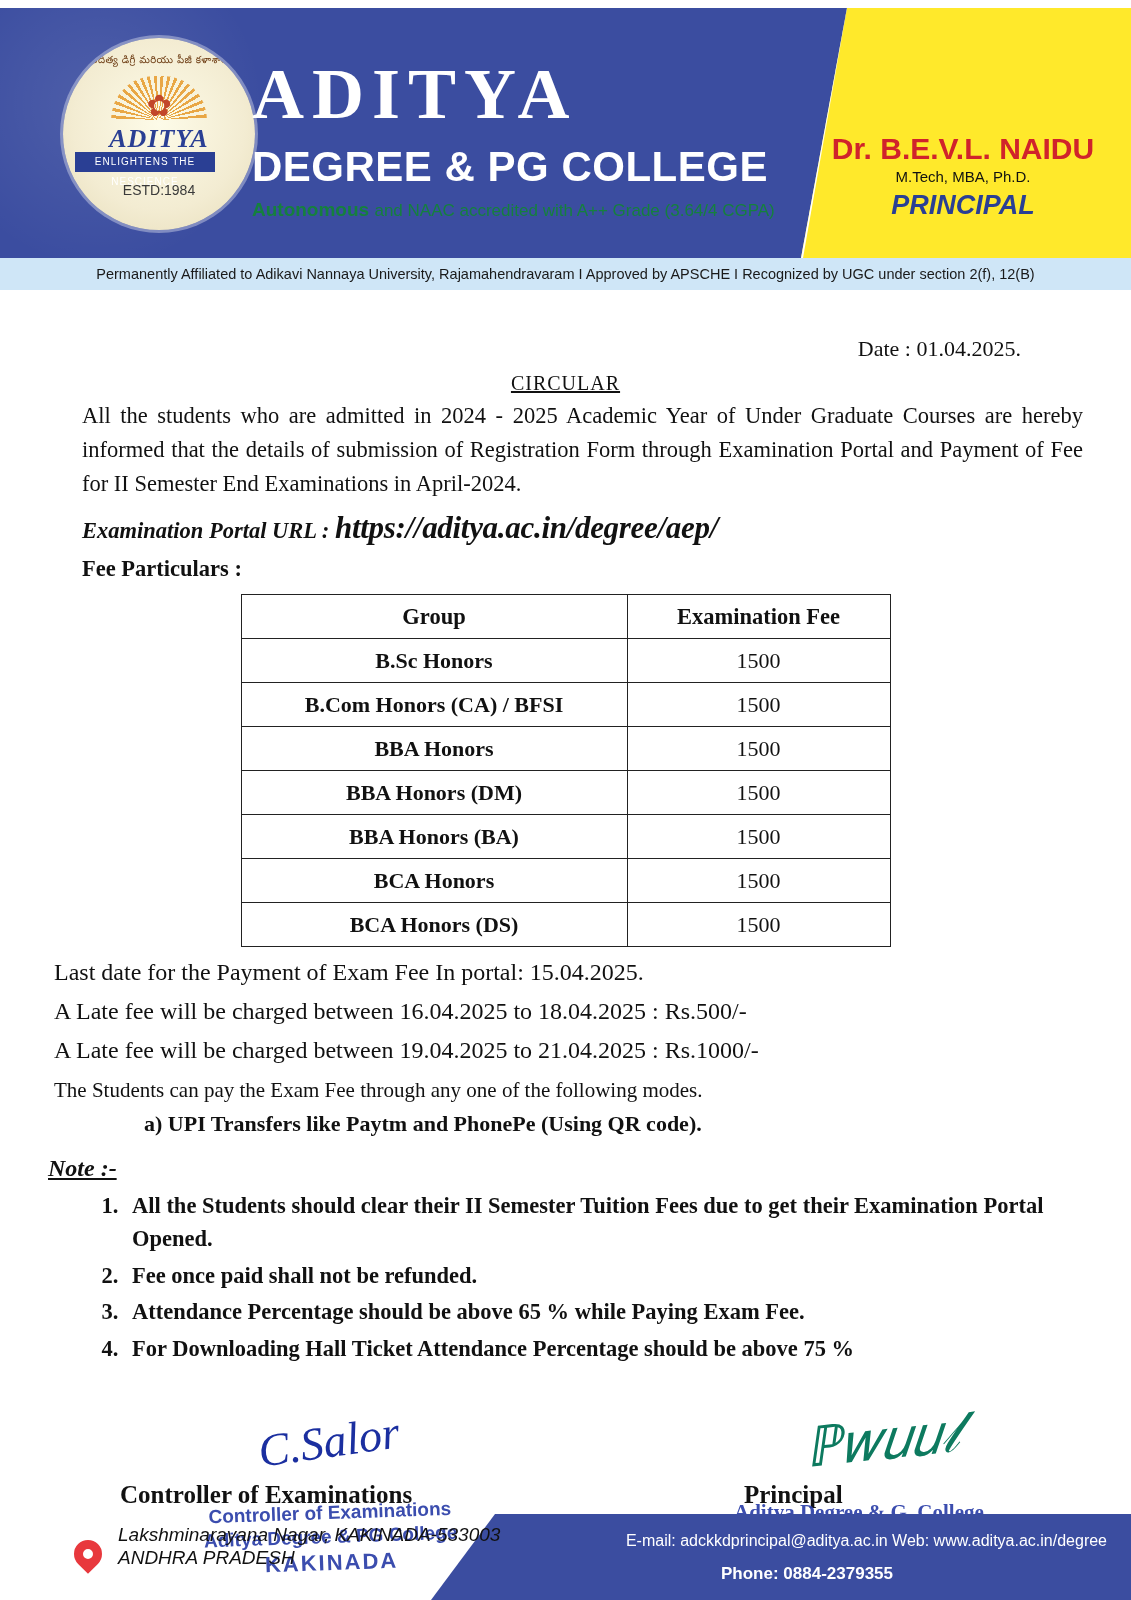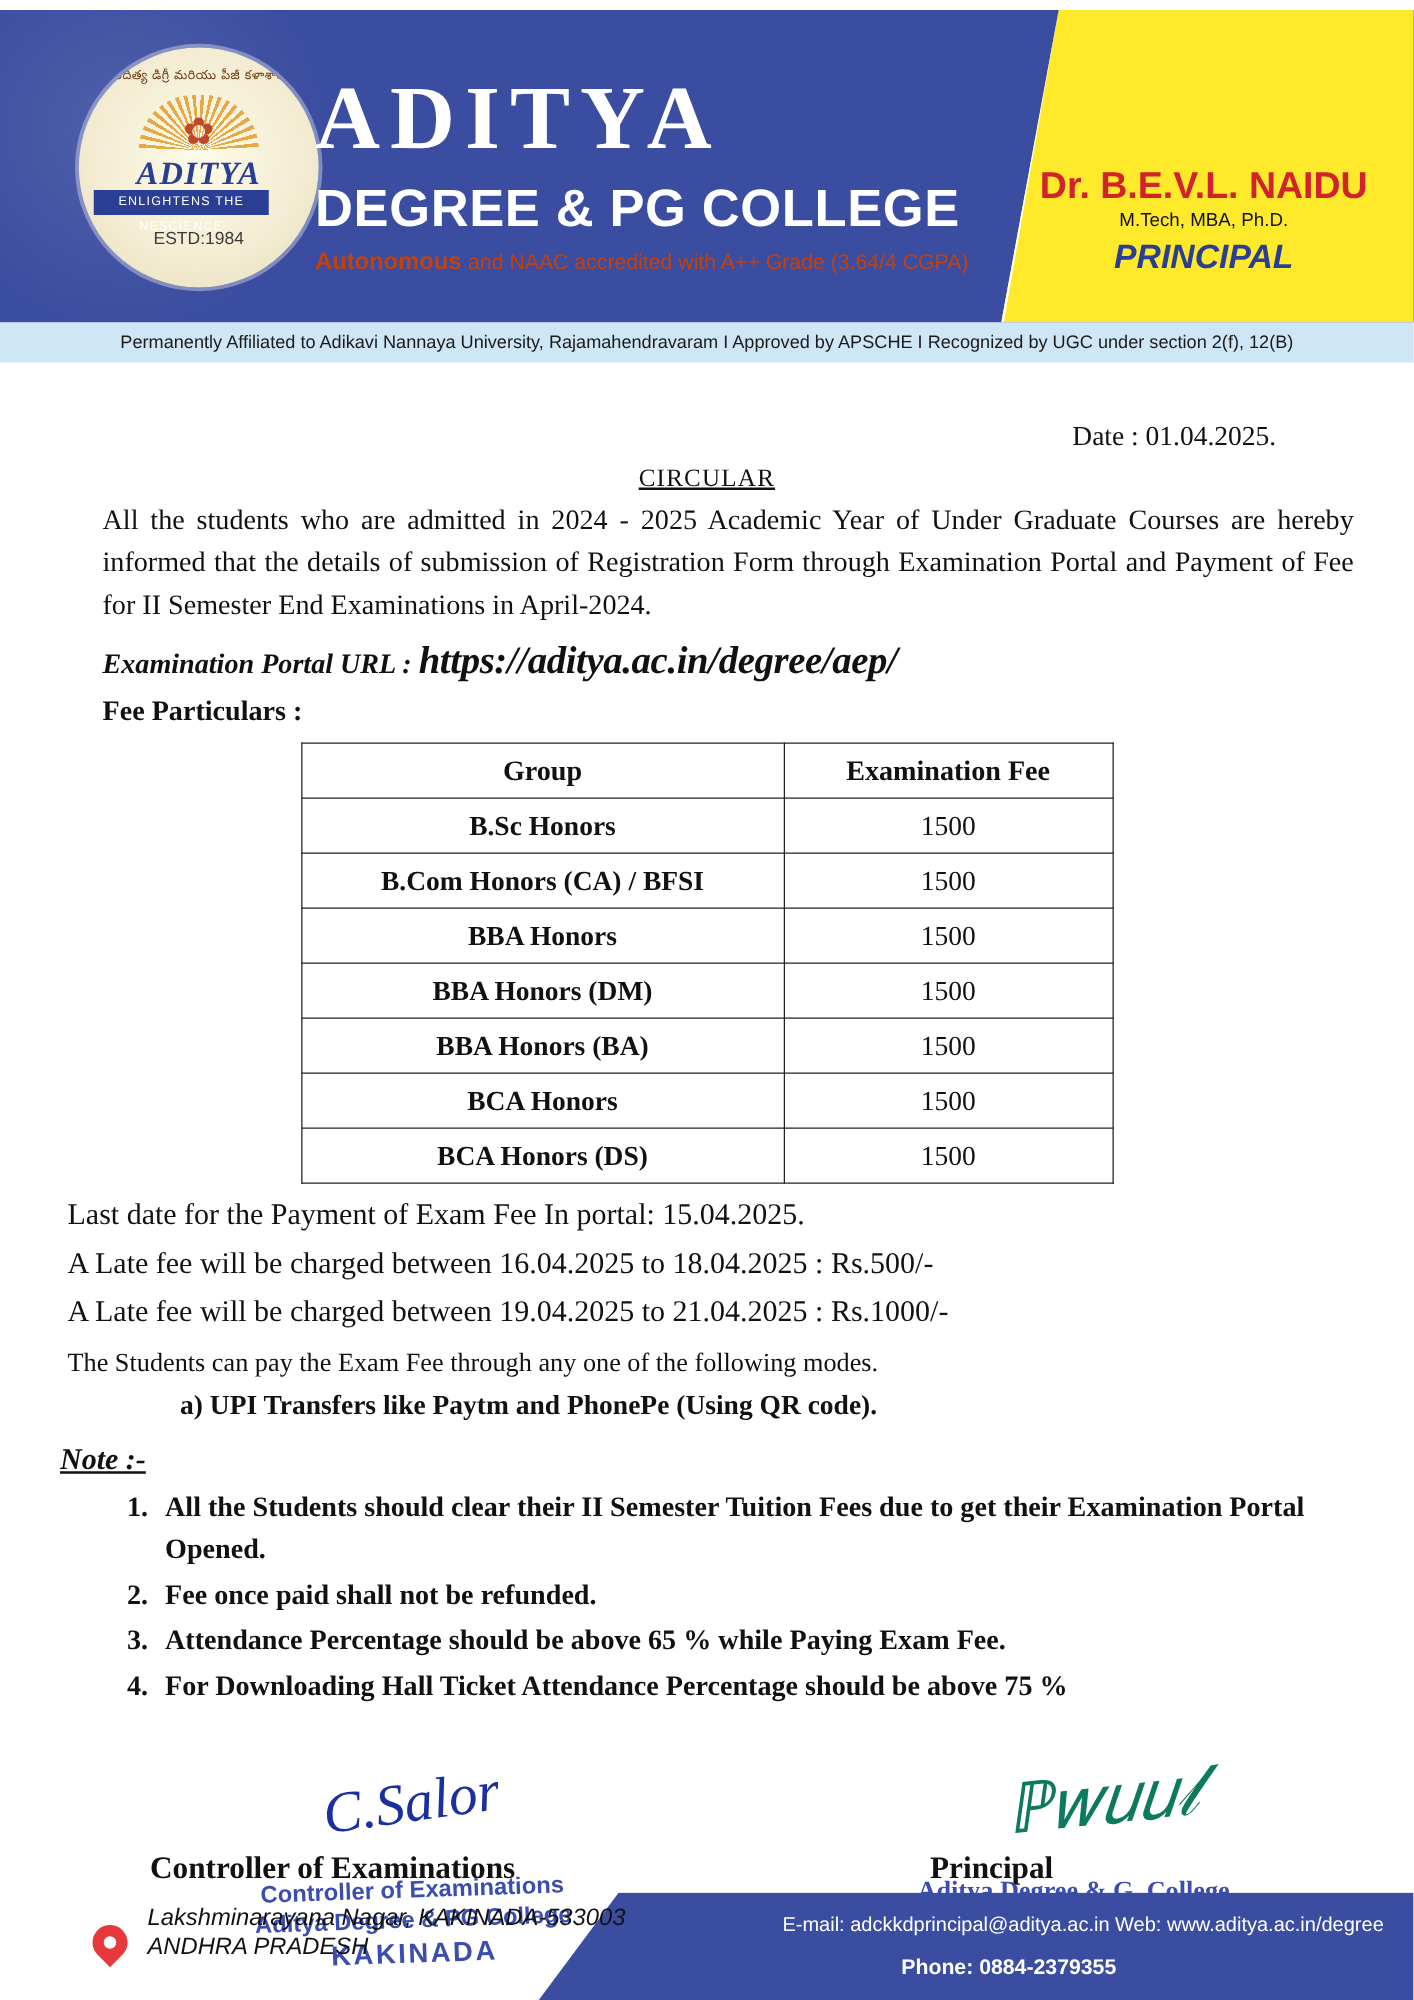--- a/index.html
+++ b/index.html
@@ -139,21 +139,21 @@
     color: #ffffff;
     letter-spacing: .5px;
     font-family: "Liberation Sans", sans-serif;
     line-height: 1;
   }
   .college-accred {
     position: absolute;
     left: 252px; top: 199px;
     font-size: 19px;
     font-weight: bold;
-    color: #c2410c;
+    color: #15803d;
     font-family: "Liberation Sans", sans-serif;
   }
   .college-accred .light { font-weight: normal; font-size: 17px; }
   .principal-name {
     position: absolute;
     right: 18px; top: 132px;
     width: 300px;
     text-align: center;
     font-size: 30px;
     font-weight: bold;

